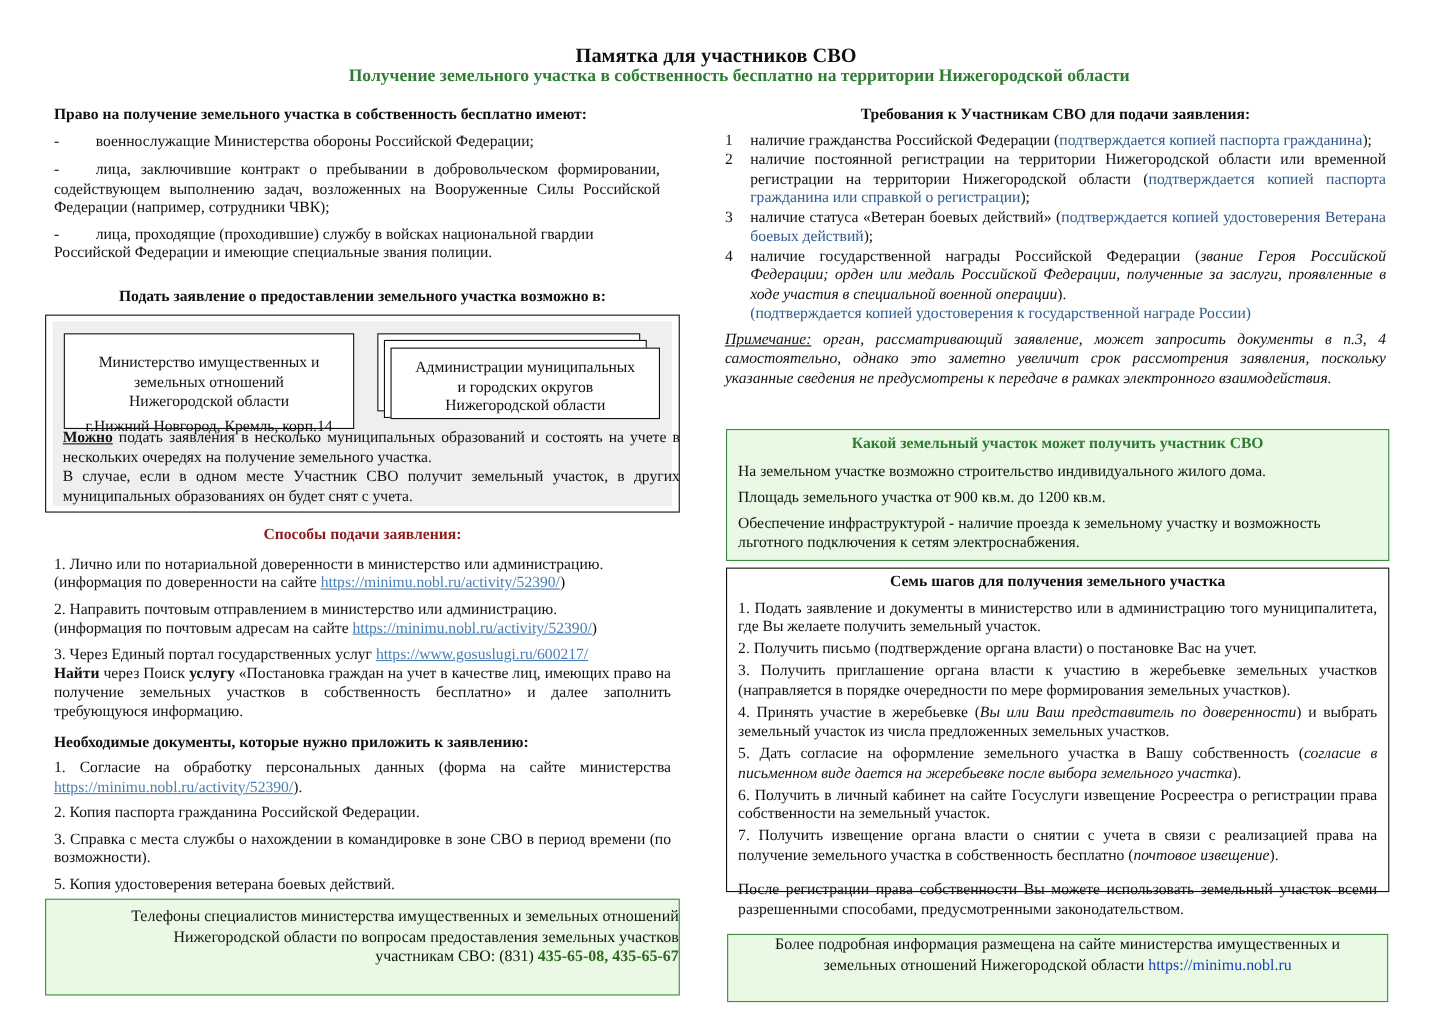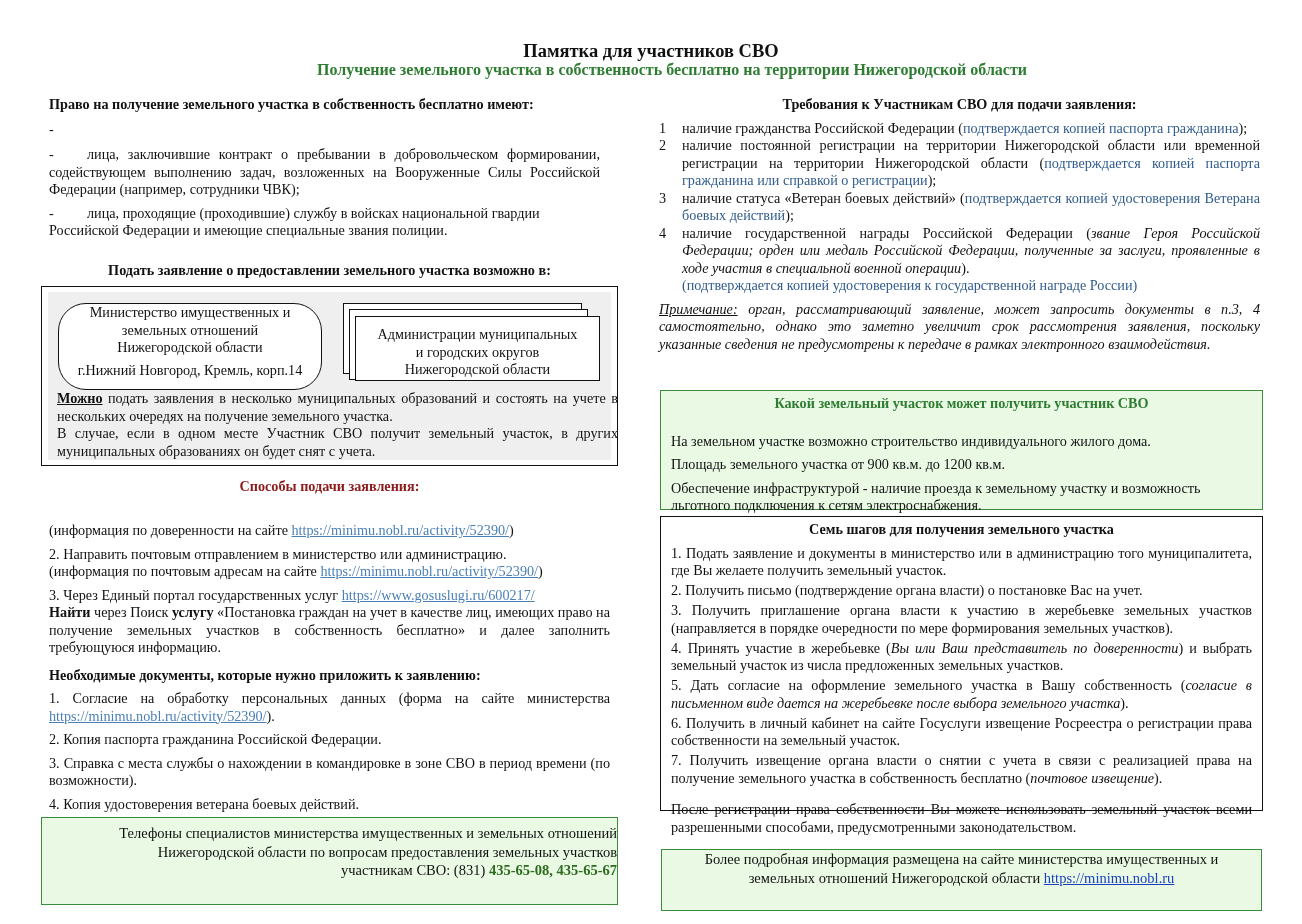--- a/index.html
+++ b/index.html
@@ -6,34 +6,34 @@
   html, body { width: 1302px; height: 924px; background: #ffffff; overflow: hidden; }
   body { font-family: "Liberation Serif", "DejaVu Serif", serif; color: #111; font-size: 14.2px; line-height: 17.5px; position: relative; }
   .abs { position: absolute; }
   .title { top: 43px; left: 0; width: 1302px; text-align: center; font-weight: bold; font-size: 18.5px; }
   .subtitle { top: 61px; left: 0; width: 1302px; text-align: center; font-weight: bold; font-size: 16px; color: #2e7d32; padding-left: 42px; }
   .h-bold { font-weight: bold; }
   .center { text-align: center; }
   .justify { text-align: justify; }
   .blue { color: #2f5b8c; }
   .link { color: #4a7fb5; text-decoration: underline; }
-  .darklink { color: #1a3fbf; text-decoration: underline; }
+  .darklink { color: #1a3fbf; }
   .green { color: #2e6b1f; font-weight: bold; }
   .red { color: #8b1a1a; }
   .it { font-style: italic; margin-top: 12px; }
   .dash-row { display: flex; }
   .dash-row .dash { width: 38px; flex: none; }
   p.par { margin-bottom: 6px; }
 
   
   #left { left: 49px; top: 96px; width: 551px; }
   #apply-box { left: 41px; top: 286px; width: 577px; height: 180px; border: 1.5px solid #111; padding: 5px 6px; }
   #apply-inner { position: absolute; left: 6px; top: 5px; right: 6px; bottom: 5px; background: #efefef; }
   .org-box { position: absolute; background: #fff; border: 1.2px solid #111; text-align: center; }
-  #ministry-box { left: 10px; top: 11px; width: 264px; height: 87px; padding-top: 0; border-radius: 28px; }
+  #ministry-box { left: 10px; top: 11px; width: 264px; height: 87px; padding-top: 18px; }
   .stack1 { left: 295px; top: 11px; width: 239px; height: 71px; }
   .stack2 { left: 301px; top: 17px; width: 239px; height: 71px; }
   #admin-box { left: 307px; top: 24px; width: 245px; height: 65px; padding-top: 9px; }
   #apply-text { position: absolute; left: 9px; top: 98px; width: 561px; }
 
   #methods { left: 49px; top: 478px; width: 561px; }
   #contacts-box { left: 41px; top: 817px; width: 577px; height: 88px; background: #e9f9e4; border: 1.5px solid #3c8a3c; text-align: right; padding-top: 6px; font-size: 14.5px; line-height: 18.5px; }
 
   
   #right { left: 659px; top: 96px; width: 601px; }
@@ -48,20 +48,21 @@
 </head>
 <body>
 
 <div class="abs title">Памятка для участников СВО</div>
 <div class="abs subtitle">Получение земельного участка в собственность бесплатно на территории Нижегородской области</div>
 
 <div class="abs" id="left">
   <div class="h-bold" style="margin-bottom:7px;">Право на получение земельного участка в собственность бесплатно имеют:</div>
   <div class="dash-row" style="margin-bottom:8px;">
     <span class="dash">-</span>
+    <span>военнослужащие Министерства обороны Российской Федерации;</span>
   </div>
   <div class="justify" style="margin-bottom:6px;">
     <span style="display:inline-block;width:38px;">-</span><span>лица, заключившие контракт о пребывании в добровольческом формировании, содействующем выполнению задач, возложенных на Вооруженные Силы Российской Федерации (например, сотрудники ЧВК);</span>
   </div>
   <div style="margin-bottom:6px;">
     <span style="display:inline-block;width:38px;">-</span><span>лица, проходящие (проходившие) службу в войсках национальной гвардии Российской Федерации и имеющие специальные звания полиции.</span>
   </div>
 </div>
 
 <div class="abs h-bold center" style="left:41px; top:262px; width:577px;">Подать заявление о предоставлении земельного участка возможно в:</div>
@@ -84,36 +85,36 @@
     <div id="apply-text">
       <div class="justify"><span class="h-bold" style="text-decoration:underline;">Можно</span><span> подать заявления в несколько муниципальных образований и состоять на учете в нескольких очередях на получение земельного участка.</span></div>
       <div class="justify">В случае, если в одном месте Участник СВО получит земельный участок, в других муниципальных образованиях он будет снят с учета.</div>
     </div>
   </div>
 </div>
 
 <div class="abs" id="methods">
   <div class="h-bold center red" style="margin-bottom:9px;">Способы подачи заявления:</div>
   <p class="par">
-    <br>
+    <span>1. Лично или по нотариальной доверенности в министерство или администрацию.</span><br>
     <span>(информация по доверенности на сайте </span><a class="link">https://minimu.nobl.ru/activity/52390/</a><span>)</span>
   </p>
   <p class="par">
     <span>2. Направить почтовым отправлением в министерство или администрацию.</span><br>
     <span>(информация по почтовым адресам на сайте </span><a class="link">https://minimu.nobl.ru/activity/52390/</a><span>)</span>
   </p>
   <p class="par justify">
     <span>3. Через Единый портал государственных услуг </span><a class="link">https://www.gosuslugi.ru/600217/</a><br>
     <b>Найти</b><span> через Поиск </span><b>услугу</b><span> «Постановка граждан на учет в качестве лиц, имеющих право на получение земельных участков в собственность бесплатно» и далее заполнить требующуюся информацию.</span>
   </p>
   <div class="h-bold" style="margin-top:10px; margin-bottom:6px;">Необходимые документы, которые нужно приложить к заявлению:</div>
   <p class="par justify"><span>1. Согласие на обработку персональных данных (форма на сайте министерства </span><a class="link">https://minimu.nobl.ru/activity/52390/</a><span>).</span></p>
   <p class="par">2. Копия паспорта гражданина Российской Федерации.</p>
   <p class="par justify">3. Справка с места службы о нахождении в командировке в зоне СВО в период времени (по возможности).</p>
-  <p class="par">4. Копия удостоверения ветерана боевых действий.</p>
+  <p class="par">5. Копия удостоверения ветерана боевых действий.</p>
   <p class="par">5. Копия удостоверения к государственной награде.</p>
 </div>
 
 <div class="abs" id="contacts-box">
   <div>Телефоны специалистов министерства имущественных и земельных отношений</div>
   <div>Нижегородской области по вопросам предоставления земельных участков</div>
   <div><span>участникам СВО: (831) </span><span class="green">435-65-08</span><span class="green">, </span><span class="green">435-65-67</span></div>
 </div>
 
 <div class="abs" id="right">
@@ -131,21 +132,21 @@
     <span class="txt"><span>наличие статуса «Ветеран боевых действий» (</span><span class="blue">подтверждается копией удостоверения Ветерана боевых действий</span><span>);</span></span>
   </div>
   <div class="req-row justify">
     <span class="num">4</span>
     <span class="txt"><span>наличие государственной награды Российской Федерации (</span><span class="it">звание Героя Российской Федерации; орден или медаль Российской Федерации, полученные за заслуги, проявленные в ходе участия в специальной военной операции</span><span>).</span><br><span class="blue">(</span><span class="blue">подтверждается копией удостоверения к государственной награде России</span><span class="blue">)</span></span>
   </div>
   <div class="it justify" style="margin-top:6px;"><span style="text-decoration:underline;">Примечание:</span><span> орган, рассматривающий заявление, может запросить документы в п.3, 4 самостоятельно, однако это заметно увеличит срок рассмотрения заявления, поскольку указанные сведения не предусмотрены к передаче в рамках электронного взаимодействия.</span></div>
 </div>
 
 <div class="abs" id="land-box">
-  <div class="h-bold center" style="color:#2e7d32; margin-bottom:20px;">Какой земельный участок может получить участник СВО</div>
+  <div class="h-bold center" style="color:#2e7d32; margin-bottom:8px;">Какой земельный участок может получить участник СВО</div>
   <p class="par">На земельном участке возможно строительство индивидуального жилого дома.</p>
   <p class="par">Площадь земельного участка от 900 кв.м. до 1200 кв.м.</p>
   <p class="par">Обеспечение инфраструктурой - наличие проезда к земельному участку и возможность льготного подключения к сетям электроснабжения.</p>
 </div>
 
 <div class="abs" id="steps-box">
   <div class="h-bold center" style="margin-bottom:6px;">Семь шагов для получения земельного участка</div>
   <div class="step justify">1. Подать заявление и документы в министерство или в администрацию того муниципалитета, где Вы желаете получить земельный участок.</div>
   <div class="step">2. Получить письмо (подтверждение органа власти) о постановке Вас на учет.</div>
   <div class="step justify">3. Получить приглашение органа власти к участию в жеребьевке земельных участков (направляется в порядке очередности по мере формирования земельных участков).</div>

